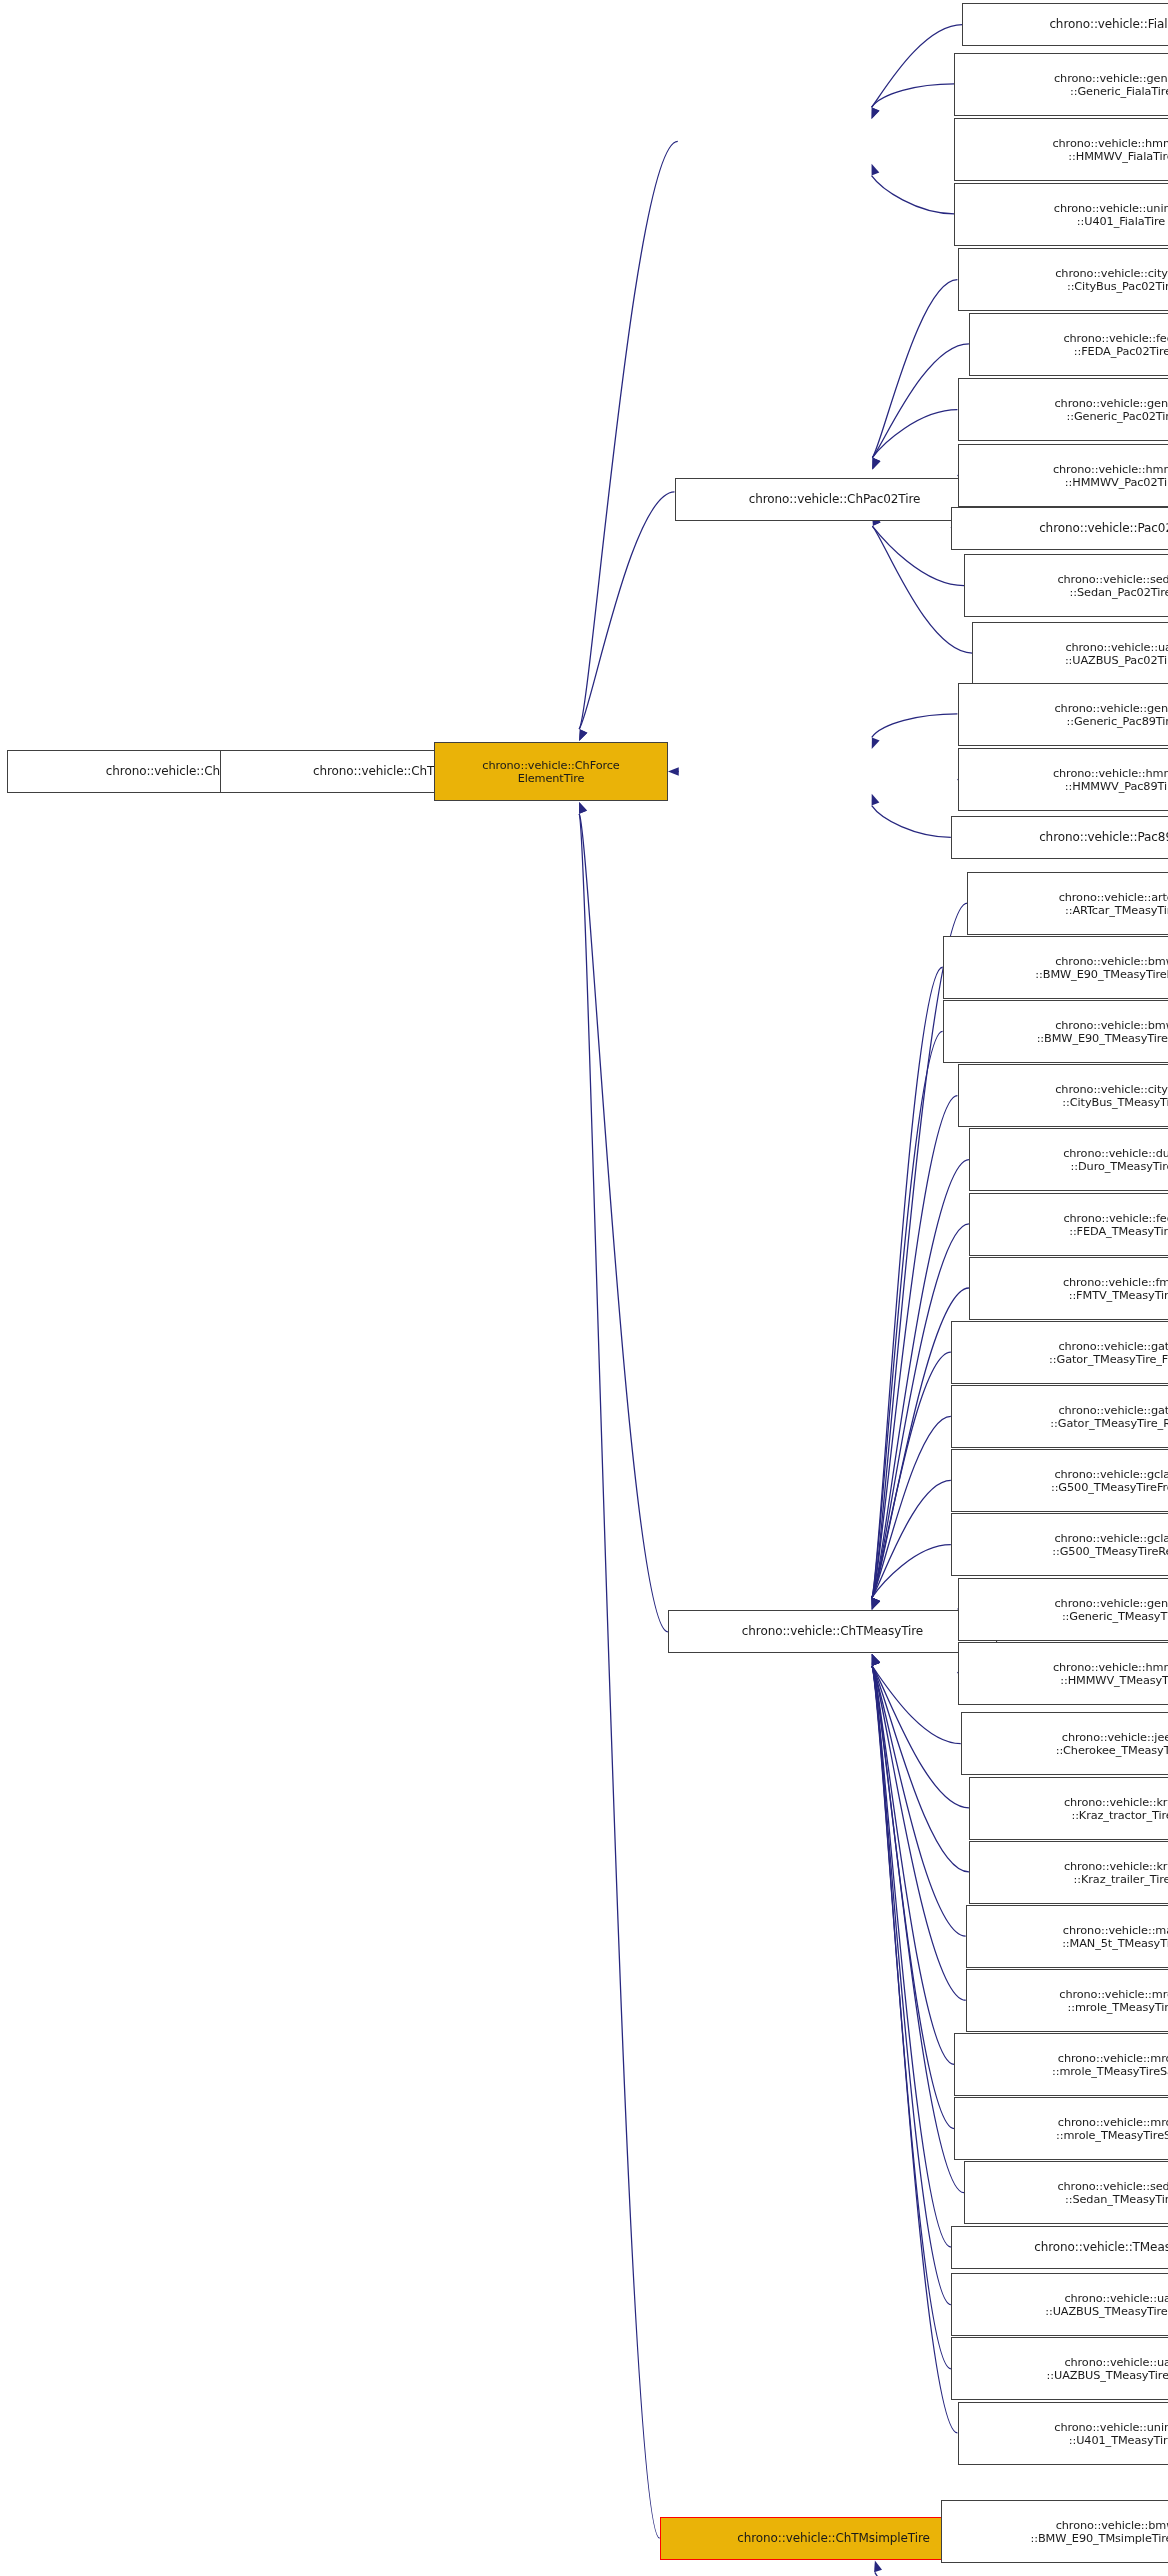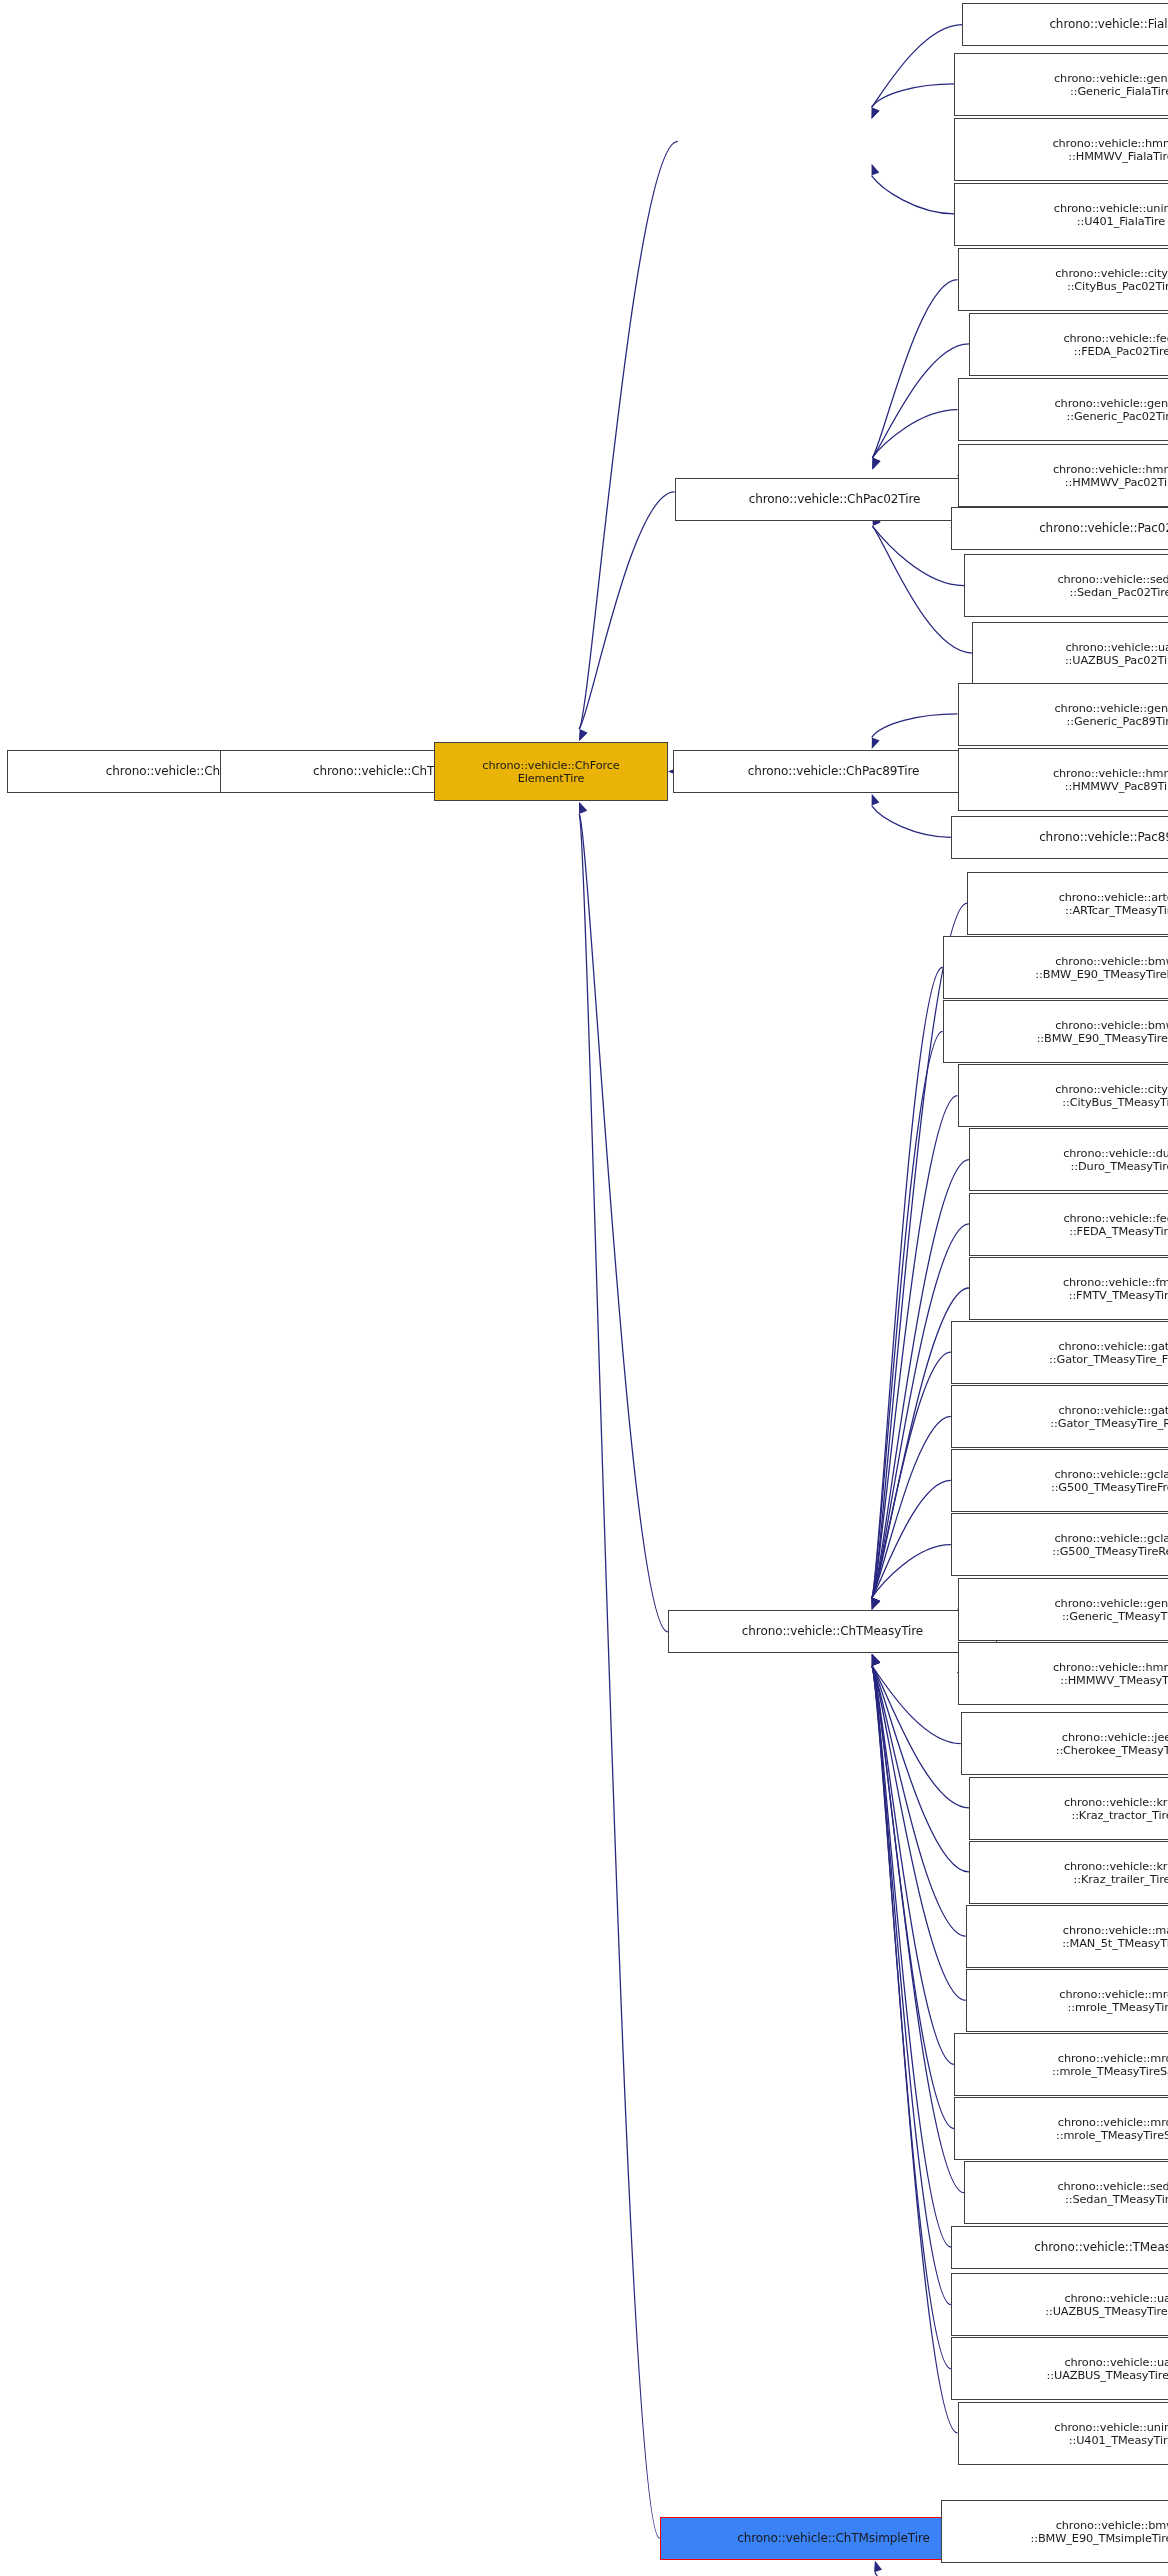--- a/index.html
+++ b/index.html
@@ -38,21 +38,21 @@
     padding:0 3px;
     cursor:pointer;
   }
   .node.root{
     background:#eab308;
     border-color:#404040;
   }
   .node.current{
     border-color:#ff0000;
     border-width:1px;
-    background:#3b82f6;
+    background:#eab308;
     color:#1a1a1a;
   }
 </style>
 </head>
 <body>
 
 <div id="diagram">
   <svg id="edges" viewBox="0 0 1184 2611" preserveAspectRatio="none">
       <path fill="none" stroke="#27277f" stroke-width="1.3" d="M 223.45915492957747 781.9661558109833 L 357.8619718309859 781.9661558109833"></path>
       <polygon points="346.8619718309859,781.9661558109833 335.8619718309859,786.1661558109834 335.8619718309859,777.7661558109833" fill="#27277f"></polygon>
@@ -169,21 +169,20 @@
 ::FEDA_Pac02Tire</div>
     <div class="node" style="left: 958px; top: 378px; width: 327px; height: 63px; font-size: 11.3px;">chrono::vehicle::generic
 ::Generic_Pac02Tire</div>
     <div class="node" style="left: 958px; top: 444px; width: 327px; height: 63px; font-size: 11.3px;">chrono::vehicle::hmmwv
 ::HMMWV_Pac02Tire</div>
     <div class="node" style="left: 951px; top: 507px; width: 332px; height: 43px; font-size: 12px;">chrono::vehicle::Pac02Tire</div>
     <div class="node" style="left: 964px; top: 554px; width: 313px; height: 63px; font-size: 11.3px;">chrono::vehicle::sedan
 ::Sedan_Pac02Tire</div>
     <div class="node" style="left: 972px; top: 622px; width: 299px; height: 63px; font-size: 11.3px;">chrono::vehicle::uaz
 ::UAZBUS_Pac02Tire</div>
-    <div class="node" style="left: 673px; top: 750px; width: 321px; height: 43px; font-size: 12px;">chrono::vehicle::ChPac89Tire</div>
     <div class="node" style="left: 958px; top: 683px; width: 327px; height: 63px; font-size: 11.3px;">chrono::vehicle::generic
 ::Generic_Pac89Tire</div>
     <div class="node" style="left: 958px; top: 748px; width: 327px; height: 63px; font-size: 11.3px;">chrono::vehicle::hmmwv
 ::HMMWV_Pac89Tire</div>
     <div class="node" style="left: 951px; top: 816px; width: 332px; height: 43px; font-size: 12px;">chrono::vehicle::Pac89Tire</div>
     <div class="node" style="left: 668px; top: 1610px; width: 329px; height: 43px; font-size: 12px;">chrono::vehicle::ChTMeasyTire</div>
     <div class="node" style="left: 967px; top: 872px; width: 309px; height: 63px; font-size: 11.3px;">chrono::vehicle::artcar
 ::ARTcar_TMeasyTire</div>
     <div class="node" style="left: 943px; top: 936px; width: 344px; height: 63px; font-size: 11.3px;">chrono::vehicle::bmw
 ::BMW_E90_TMeasyTireFront</div>

